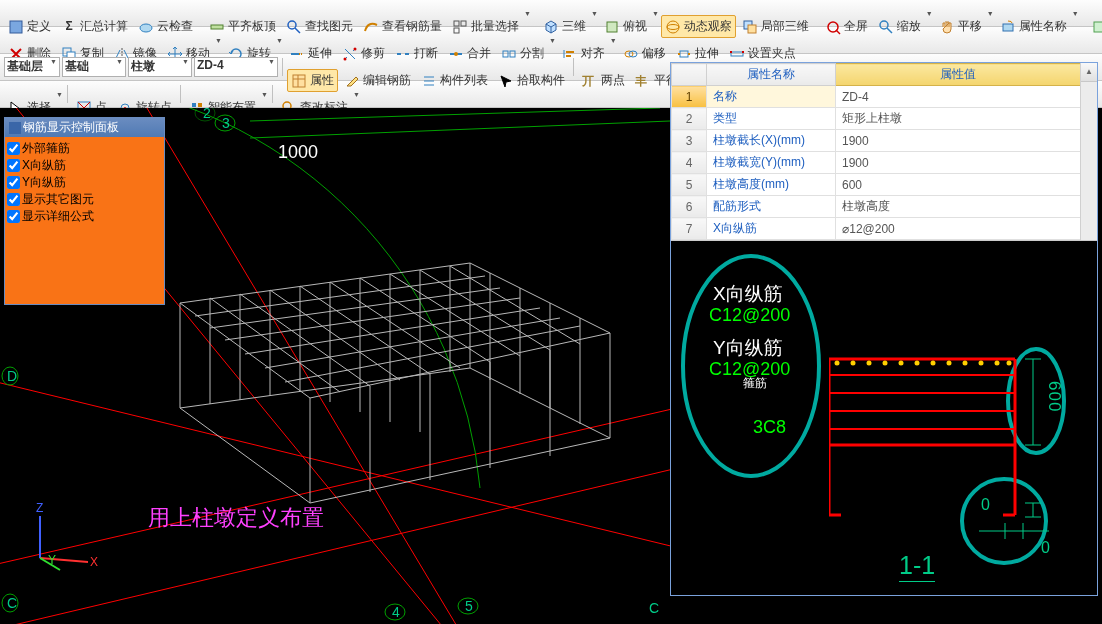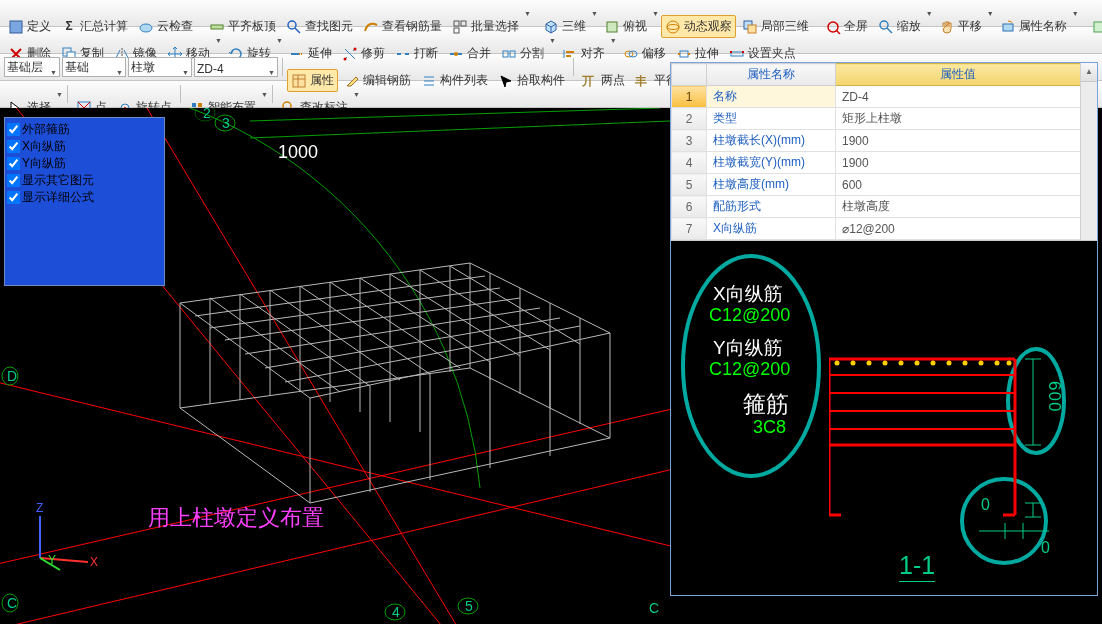--- a/index.html
+++ b/index.html
@@ -30,21 +30,21 @@
     border-radius:2px;
     cursor:pointer;
     margin-top:27px;
   }
   .tb-btn.sel {
     border:1px solid #e0a030;
     background:#ffe8a8;
   }
   .ico { width:16px; height:16px; display:inline-block; flex-shrink:0; }
   .sep { width:1px; height:18px; background:#c0c0c0; margin:0 2px; }
-  .dd { display:inline-flex; align-items:flex-end; border:1px solid #b0b0b0; background:#fff; height:18px; padding:0 2px; gap:2px; min-width:50px; }
+  .dd { display:inline-flex; align-items:flex-start; border:1px solid #b0b0b0; background:#fff; height:18px; padding:0 2px; gap:2px; min-width:50px;font-weight:bold; }
   .dd .arr { font-size:7px; color:#555; }
   .arr-sm { font-size:7px; color:#555; margin-left:-1px; }
   
   
   .canvas-area {
     position:absolute;
     left:0; top:108px; right:0; bottom:0;
     background:#000;
     overflow:hidden;
   }
@@ -57,21 +57,21 @@
     background:#333; color:#fff;
     border:1px solid #6a8cc0;
     z-index:10;
   }
   .rebar-panel .hdr {
     background:linear-gradient(#6a8cc0,#507ab4);
     color:#fff; padding:1px 4px;
     display:flex; align-items:center;
   }
   .rebar-panel .bdy {
-    background:#1d4ed8; color:#000; padding:3px 2px;
+    background:#f97316; color:#000; padding:3px 2px;
   }
   .chk { display:flex; align-items:center; gap:2px; padding:0 0; }
   .chk input { width:13px; height:13px; margin:0; }
   
   
   .prop-panel {
     position:absolute;
     right:4px; top:62px;
     width:426px;
     border:1px solid #7aa2dc;
@@ -585,20 +585,26 @@
       <line x1="40" y1="450" x2="60" y2="462" stroke="#30e030" stroke-width="2"></line>
       <text x="36" y="404" fill="#4060ff" font-size="12">Z</text>
       <text x="90" y="458" fill="#ff3030" font-size="12">X</text>
       <text x="48" y="456" fill="#30e030" font-size="12">Y</text>
     </g>
   </svg>
   <div class="caption-magenta" style="left:148px; top:395px;">用上柱墩定义布置</div>
 </div>
 
 <div class="rebar-panel">
+  <div class="hdr">
+    <span class="ico" style="width:12px;height:12px;margin-right:2px;"><svg viewBox="0 0 12 12">
+          <rect width="12" height="12" fill="#3a66a8"></rect>
+        </svg></span>
+    <span>钢筋显示控制面板</span>
+  </div>
   <div class="bdy">
     <label class="chk">
         <input type="checkbox" checked="" style="">
         <span>外部箍筋</span>
       </label>
     <label class="chk">
         <input type="checkbox" checked="" style="">
         <span>X向纵筋</span>
       </label>
     <label class="chk">
@@ -673,21 +679,21 @@
     <svg width="426" height="354" style="position:absolute;left:0;top:0;">
       <ellipse cx="80" cy="125" rx="68" ry="110" fill="none" stroke="#00aaa0" stroke-width="4"></ellipse>
       <ellipse cx="365" cy="160" rx="28" ry="52" fill="none" stroke="#00aaa0" stroke-width="4"></ellipse>
       <ellipse cx="333" cy="280" rx="42" ry="42" fill="none" stroke="#00aaa0" stroke-width="4"></ellipse>
     </svg>
 
     <div class="ann-lbl ann-white" style="left:42px;top:40px;font-size:19px;">X向纵筋</div>
     <div class="ann-lbl ann-green" style="left:38px;top:64px;font-size:18px;">C12@200</div>
     <div class="ann-lbl ann-white" style="left:42px;top:94px;font-size:19px;">Y向纵筋</div>
     <div class="ann-lbl ann-green" style="left:38px;top:118px;font-size:18px;">C12@200</div>
-    <div class="ann-lbl ann-white" style="left:72px;top:148px;font-size:23px;text-align:right;">箍筋</div>
+    <div class="ann-lbl ann-white" style="left:72px;top:134px;font-size:12px;text-align:right;">箍筋</div>
     <div class="ann-lbl ann-green" style="left:82px;top:176px;font-size:18px;">3C8</div>
 
     <svg width="230" height="260" style="position:absolute;left:158px;top:94px;">
 
       <g stroke="#ff0000" stroke-width="3" fill="none">
         <line x1="0" y1="24" x2="186" y2="24"></line>
         <line x1="0" y1="110" x2="186" y2="110"></line>
         <line x1="0" y1="24" x2="0" y2="180"></line>
         <line x1="0" y1="180" x2="12" y2="180"></line>
         <line x1="186" y1="24" x2="186" y2="180"></line>

